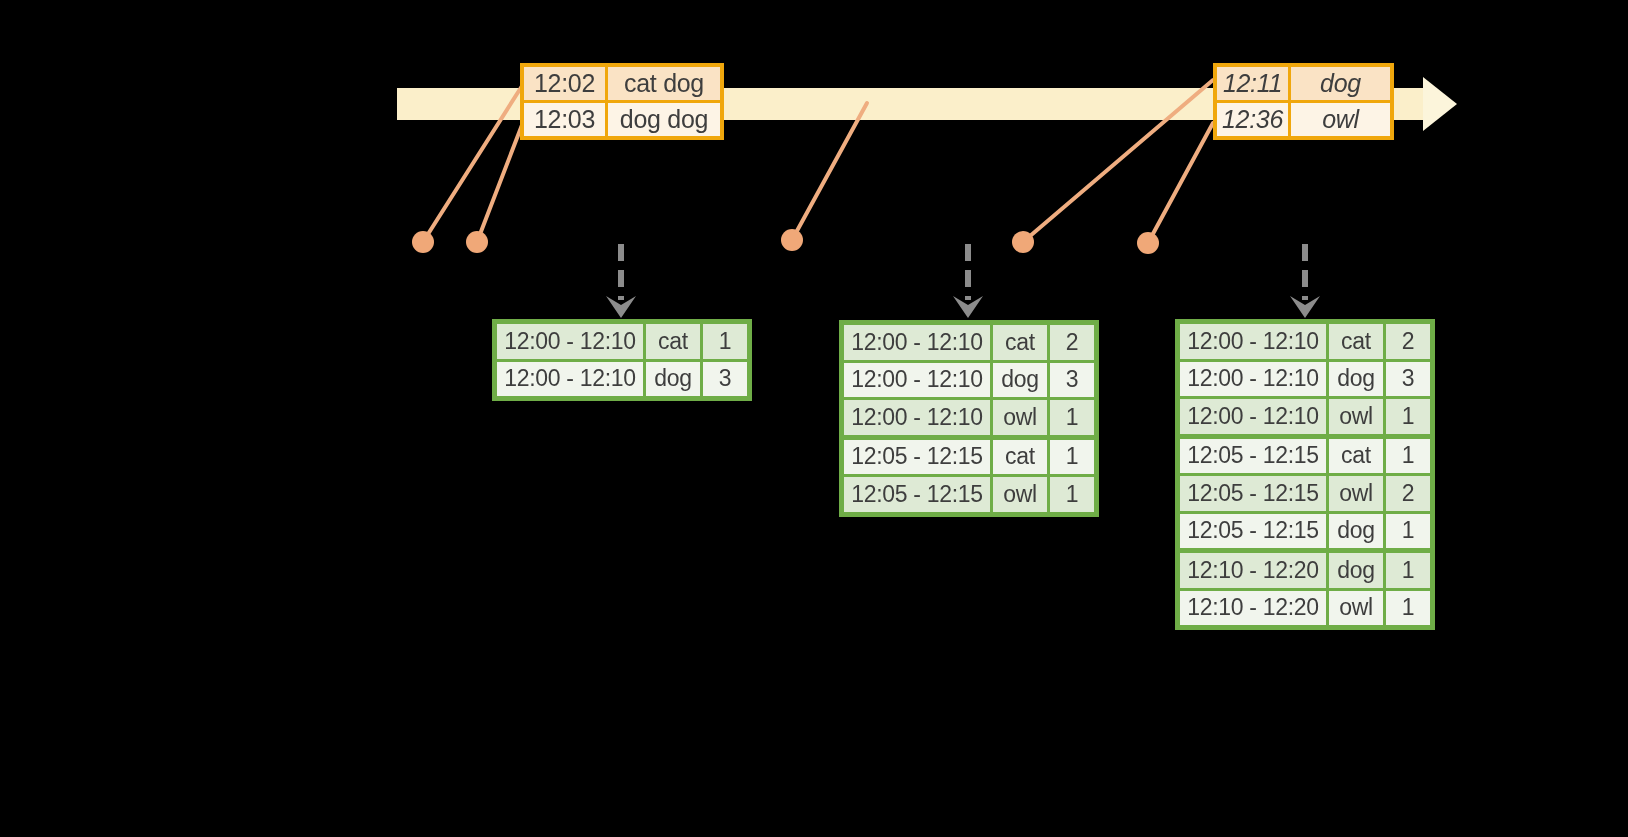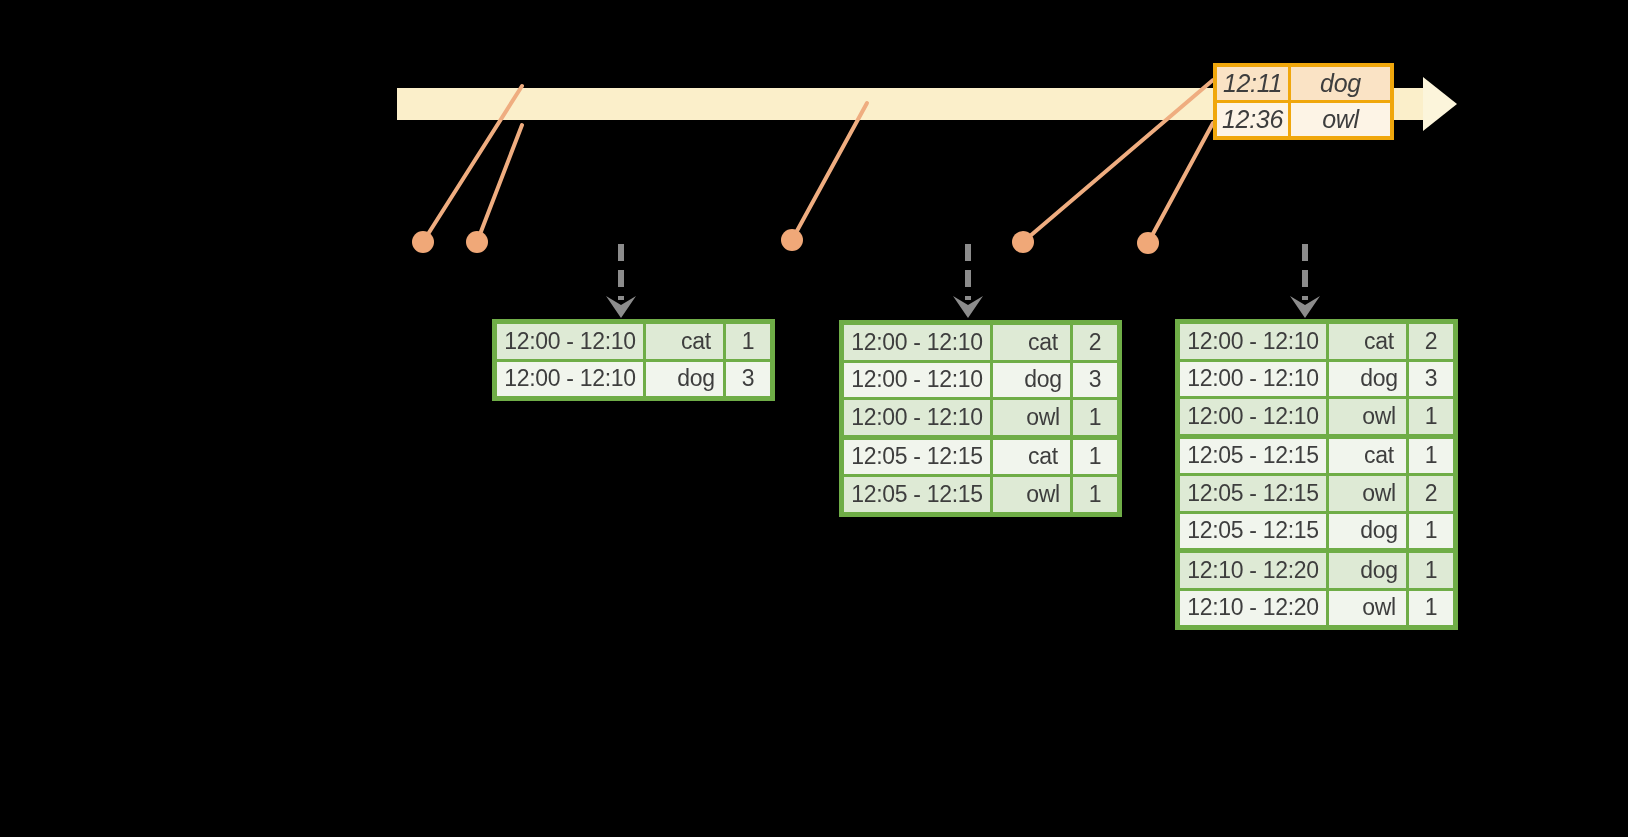--- a/index.html
+++ b/index.html
@@ -37,21 +37,21 @@
     position:absolute;display:flex;flex-direction:column;gap:3px;
     background:var(--result-border);border:5px solid var(--result-border);
     box-sizing:border-box;
   }
   .rrow{display:flex;gap:3px;}
   .rrow .cell{
     height:34.5px;display:flex;align-items:center;justify-content:center;
     font-size:23px;color:var(--text);letter-spacing:-0.3px;
   }
   .rrow .c-time{width:146px;}
-  .rrow .c-word{width:54px;padding-left:23px;}
+  .rrow .c-word{width:54px;}
   .rrow .c-count{width:44px;}
   .rrow.dark .cell{background:var(--result-row-dark);}
   .rrow.light .cell{background:var(--result-row-light);}
   .rrow.gsep{margin-top:2px;}
   .res1{left:492px;top:319px;}
   .res2{left:839px;top:320px;}
   .res3{left:1175px;top:319px;}
 </style>
 </head>
 <body>
@@ -82,20 +82,26 @@
     <g>
       <line class="trig" x1="968" y1="244" x2="968" y2="300"></line>
       <path class="trighead" d="M953,296 L968,318 L983,296 L968,305 Z"></path>
     </g>
     <g>
       <line class="trig" x1="1305" y1="244" x2="1305" y2="300"></line>
       <path class="trighead" d="M1290,296 L1305,318 L1320,296 L1305,305 Z"></path>
     </g>
   </svg>
 
+  <div class="etable evt1">
+    <div class="cell r0">12:02</div>
+    <div class="cell r0">cat dog</div>
+    <div class="cell r1">12:03</div>
+    <div class="cell r1">dog dog</div>
+  </div>
 
 
   <div class="etable evt3">
     <div class="cell r0">12:11</div>
     <div class="cell r0">dog</div>
     <div class="cell r1">12:36</div>
     <div class="cell r1">owl</div>
   </div>
 
   <div class="rtable res1">

